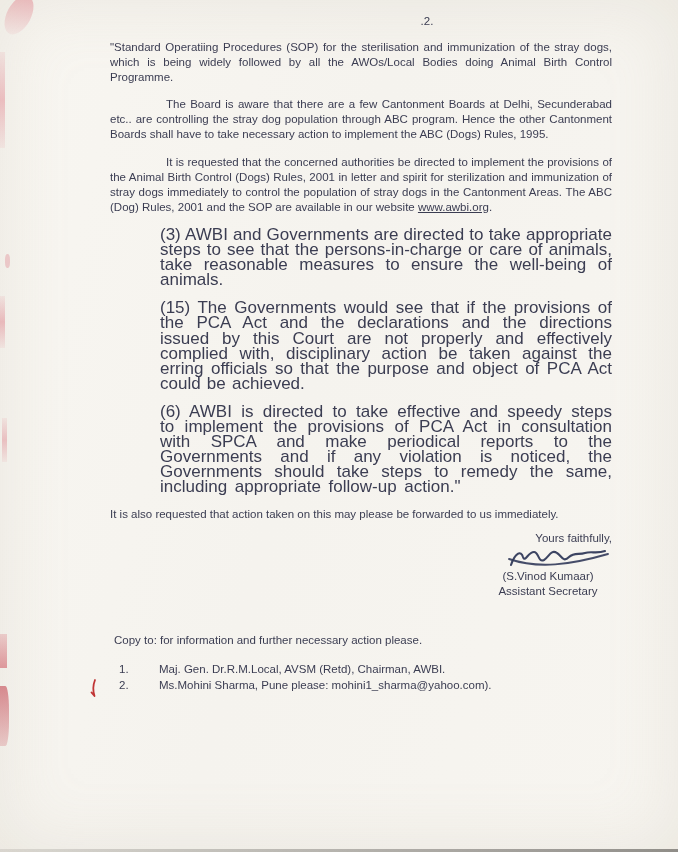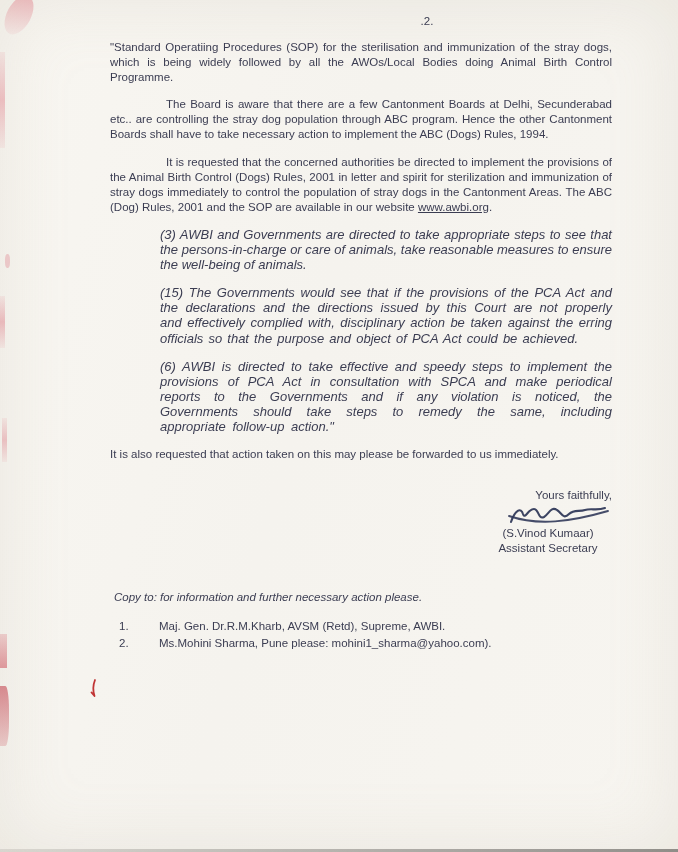--- a/index.html
+++ b/index.html
@@ -33,28 +33,27 @@
   p.para {
     margin: 0 0 12px 0;
     font-size: 11.5px;
     line-height: 15.1px;
     text-align: justify;
   }
   p.indent { text-indent: 56px; }
   p.indent-lg { text-indent: 76px; }
   .quotes p.quote {
     margin: 12px 0 13px 50px;
-    font-size: 13px;
+    font-size: 17px;
     line-height: 15.1px;
-    font-style: italic;
     text-align: justify;
   }
   .quotes p.quote.ws1 { word-spacing: 1.5px; }
   .quotes p.quote.ws2 { word-spacing: 3px; }
-  p.closing { margin-bottom: 26px; }
+  p.closing { margin-bottom: 8px; }
   a.doc-link { color: inherit; }
   .sig-row {
     display: flex;
     justify-content: flex-end;
     margin-top: 8px;
   }
   .sig-block {
     width: 128px;
     text-align: center;
     font-size: 11.5px;
@@ -62,21 +61,20 @@
   }
   .sig-block .valediction { text-align: right; margin-bottom: 0; }
   .sig-scrawl {
     display: block;
     margin: -2px 0 -3px auto;
   }
   .copy-heading {
     margin: 34px 0 14px 4px;
     font-size: 11.5px;
     line-height: 15px;
-    font-style: italic;
   }
   ol.copy-list {
     list-style: none;
     margin: 0;
     padding: 0;
     font-size: 11.5px;
     line-height: 15.5px;
   }
   ol.copy-list li {
     display: flex;
@@ -143,21 +141,21 @@
     <path d="M7,2 C5,7 4.6,12 6.5,18 M6.5,18 L3.5,14.5" fill="none" stroke="#c03434" stroke-width="1.8" stroke-linecap="round"></path>
   </svg>
 
   <div class="content">
 
     <div class="page-number">.2.</div>
 
     <p class="para">"Standard Operatiing Procedures (SOP) for the sterilisation and immunization of the stray dogs, which is being widely followed by all the AWOs/Local Bodies doing Animal Birth Control Programme.</p>
 
 
-    <p class="para indent">The Board is aware that there are a few Cantonment Boards at Delhi, Secunderabad etc.. are controlling the stray dog population through ABC program. Hence the other Cantonment Boards shall have to take necessary action to implement the ABC (Dogs) Rules, 1994.</p>
+    <p class="para indent">The Board is aware that there are a few Cantonment Boards at Delhi, Secunderabad etc.. are controlling the stray dog population through ABC program. Hence the other Cantonment Boards shall have to take necessary action to implement the ABC (Dogs) Rules, 1995.</p>
 
     <p class="para indent"><span>It is requested that the concerned authorities be directed to implement the provisions of the Animal Birth Control (Dogs) Rules, 2001 in letter and spirit for sterilization and immunization of stray dogs immediately to control the population of stray dogs in the Cantonment Areas. The ABC (Dog) Rules, 2001 and the SOP are available in our website </span><a class="doc-link" href="#">www.awbi.org</a><span>.</span></p>
 
 
     <div class="quotes">
       <p class="quote">(3) AWBI and Governments are directed to take appropriate steps to see that the persons-in-charge or care of animals, take reasonable measures to ensure the well-being of animals.</p>
       <p class="quote ws1">(15) The Governments would see that if the provisions of the PCA Act and the declarations and the directions issued by this Court are not properly and effectively complied with, disciplinary action be taken against the erring officials so that the purpose and object of PCA Act could be achieved.</p>
       <p class="quote ws2">(6) AWBI is directed to take effective and speedy steps to implement the provisions of PCA Act in consultation with SPCA and make periodical reports to the Governments and if any violation is noticed, the Governments should take steps to remedy the same, including appropriate follow-up action."</p>
     </div>
 
@@ -173,21 +171,21 @@
         <div class="sig-name">(S.Vinod Kumaar)</div>
         <div class="sig-title">Assistant Secretary</div>
       </div>
     </div>
 
     <p class="copy-heading">Copy to: for information and further necessary action please.</p>
 
     <ol class="copy-list">
       <li>
         <span class="num">1.</span>
-        <span class="txt">Maj. Gen. Dr.R.M.Kharb, AVSM (Retd), Supreme, AWBI.</span>
+        <span class="txt">Maj. Gen. Dr.R.M.Local, AVSM (Retd), Chairman, AWBI.</span>
       </li>
       <li>
         <span class="num">2.</span>
         <span class="txt">Ms.Mohini Sharma, Pune please: mohini1_sharma@yahoo.com).</span>
       </li>
     </ol>
 
   </div>
 </div>
 

